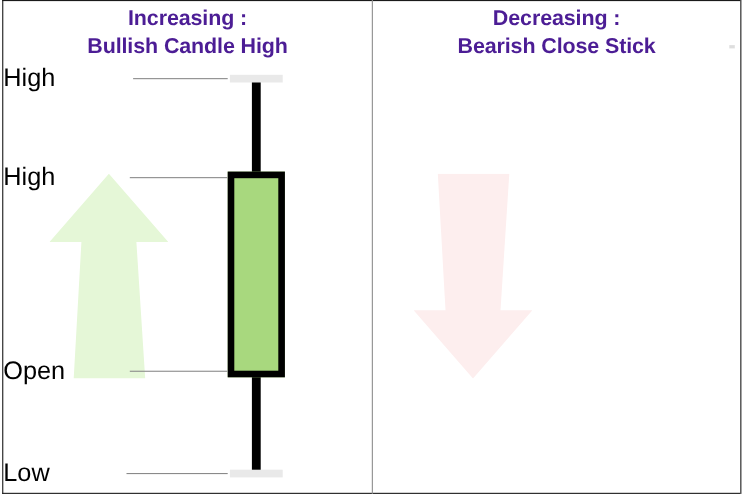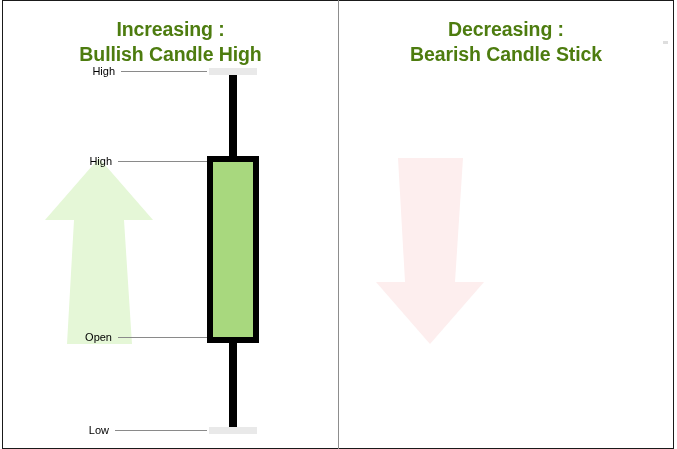--- a/index.html
+++ b/index.html
@@ -53,25 +53,25 @@
     top: 0;
     height: 449px;
   }
   .panel.left  { left: 3px;   width: 335px; }
   .panel.right { left: 339px; width: 334px; text-decoration: underline; }
 
   .title {
     position: absolute;
     left: 0;
     right: 0;
-    top: 17px;
+    top: 5px;
     text-align: center;
     font-size: 19.5px;
     font-weight: bold;
-    color: #4d7c0f;
+    color: #4c1d95;
     line-height: 1.28;
     letter-spacing: -0.1px;
   }
   .title .l2 { display: block; }
 
   
   .wick {
     position: absolute;
     width: 8px;
     background: #000000;
@@ -90,25 +90,24 @@
   }
 
   
   .leader {
     position: absolute;
     height: 1px;
     background: #8a8a8a;
   }
   .lbl {
     position: absolute;
-    font-size: 11px;
+    font-size: 23px;
     color: #000000;
     white-space: nowrap;
     transform: translateY(-50%);
-    text-align: right;
   }
 
   
   .arrow {
     position: absolute;
   }
   .arrow svg { display: block; }
 
   .artifact {
     position: absolute;
@@ -164,21 +163,21 @@
     <div class="lbl" style="left:0px; top:71px;  width:112px; padding-right:6px;">High</div>
     <div class="lbl" style="left:0px; top:161px; width:109px; padding-right:6px;">High</div>
     <div class="lbl" style="left:0px; top:430px; width:106px; padding-right:6px;">Low</div>
     <div class="lbl" style="left:0px; top:337px; width:109px; padding-right:6px;">Open</div>
   </div>
 
   <div class="panel right">
 
     <div class="title">
       <span class="l1">Decreasing :</span>
-      <span class="l2">Bearish Candle Stick</span>
+      <span class="l2">Bearish Close Stick</span>
     </div>
 
     <div class="arrow" style="left:37px; top:158px;">
       <svg width="108" height="186" viewBox="0 0 108 186" aria-hidden="true">
         <polygon points="54,186 108,124 79,124 87,0 22,0 29,124 0,124" fill="#fdeeee"></polygon>
       </svg>
     </div>
 
   </div>
 

